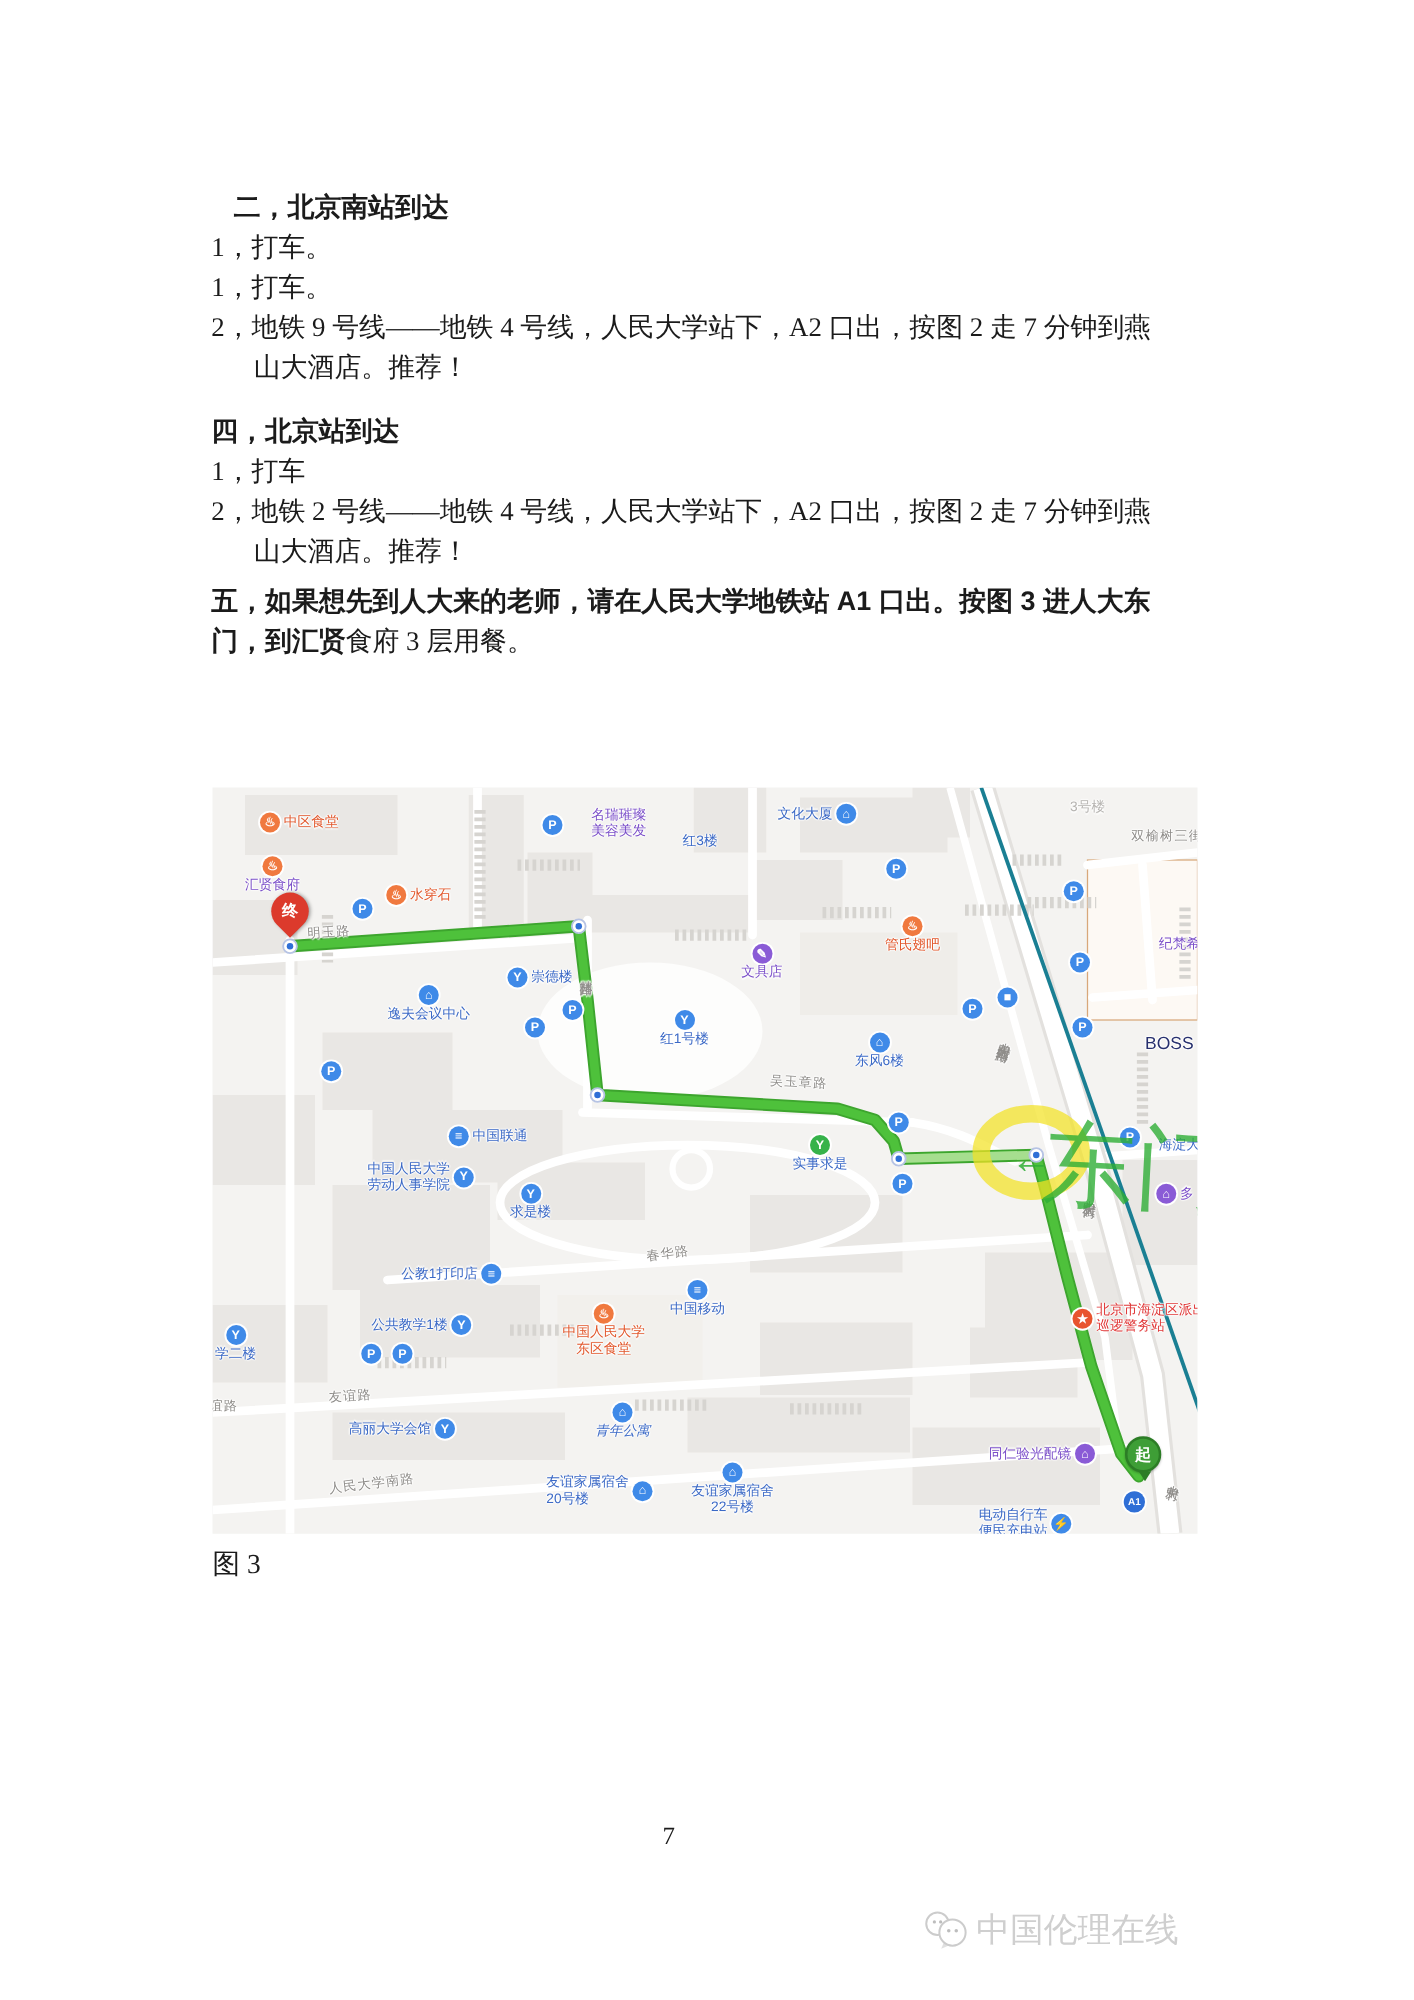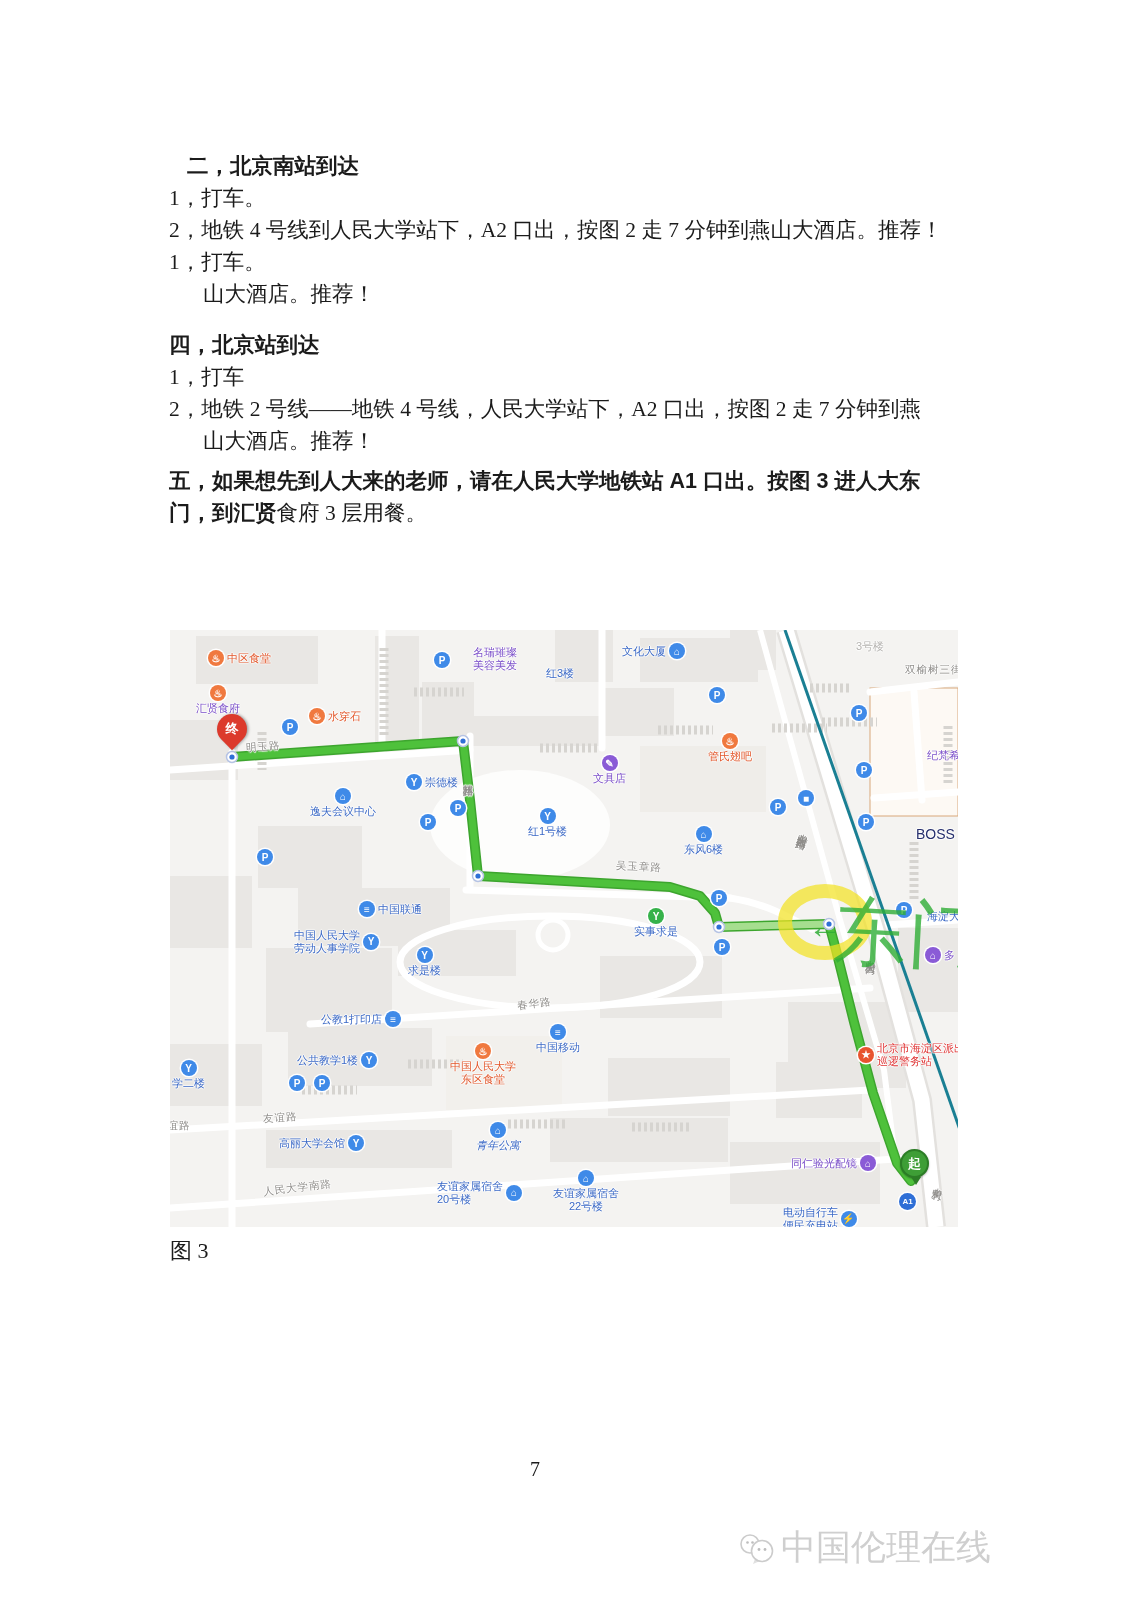--- a/index.html
+++ b/index.html
@@ -32,34 +32,34 @@
   .marker-start{position:absolute;left:730px;top:519px;width:25px;height:25px;border-radius:50%;
            background:#3e9e36;border:2px solid #2c7d26;color:#fff;display:flex;align-items:center;justify-content:center;
            font:700 13px "Liberation Sans",sans-serif;box-shadow:0 1px 2px rgba(0,0,0,.3);}
   .marker-start::after{content:"";position:absolute;left:9px;top:26px;border:5px solid transparent;border-top:8px solid #2c7d26;}
   .badge-a1{position:absolute;left:729px;top:563px;width:17px;height:17px;border-radius:50%;background:#2f6fd6;
            color:#fff;display:flex;align-items:center;justify-content:center;font:700 8px "Liberation Sans",sans-serif;
            box-shadow:0 0 0 1.5px #fff;}
   
   .caption{position:absolute;left:170px;top:1236px;font-size:22px;}
   .pagenum{position:absolute;left:505px;top:1458px;width:60px;text-align:center;font-size:20px;}
-  .watermark{position:absolute;left:737px;top:1524px;display:flex;align-items:center;gap:6px;
-             font-family:"Liberation Sans","DejaVu Sans",sans-serif;font-size:35px;color:#cfcfcf;
+  .watermark{position:absolute;left:737px;top:1524px;display:flex;align-items:flex-end;gap:6px;
+             font-family:"Liberation Sans","DejaVu Sans",sans-serif;font-size:27px;color:#cfcfcf;
              text-shadow:1px 1px 0 #ffffff;}
 </style>
 </head>
 <body>
 
 <div class="page">
 
   <div class="doc">
       <div class="line h">二，北京南站到达</div>
       <div class="line b">1，打车。</div>
-      <div class="line b">2，地铁 4 号线到人民大学站下，A2 口出，按图 2 走 7 分钟到燕山大酒店。推荐！</div>
       <div class="line b">1，打车。</div>
+      <div class="line b">2，地铁 9 号线——地铁 4 号线，人民大学站下，A2 口出，按图 2 走 7 分钟到燕</div>
       <div class="line bi">山大酒店。推荐！</div>
       <div class="line h">四，北京站到达</div>
       <div class="line b">1，打车</div>
       <div class="line b">2，地铁 2 号线——地铁 4 号线，人民大学站下，A2 口出，按图 2 走 7 分钟到燕</div>
       <div class="line bi">山大酒店。推荐！</div>
       <div class="line bold">五，如果想先到人大来的老师，请在人民大学地铁站 A1 口出。按图 3 进人大东</div>
       <div class="line mixed"><span class="hb">门，到汇贤</span><span>食府 3 层用餐。</span></div>
     </div>
 
   <div class="map">

